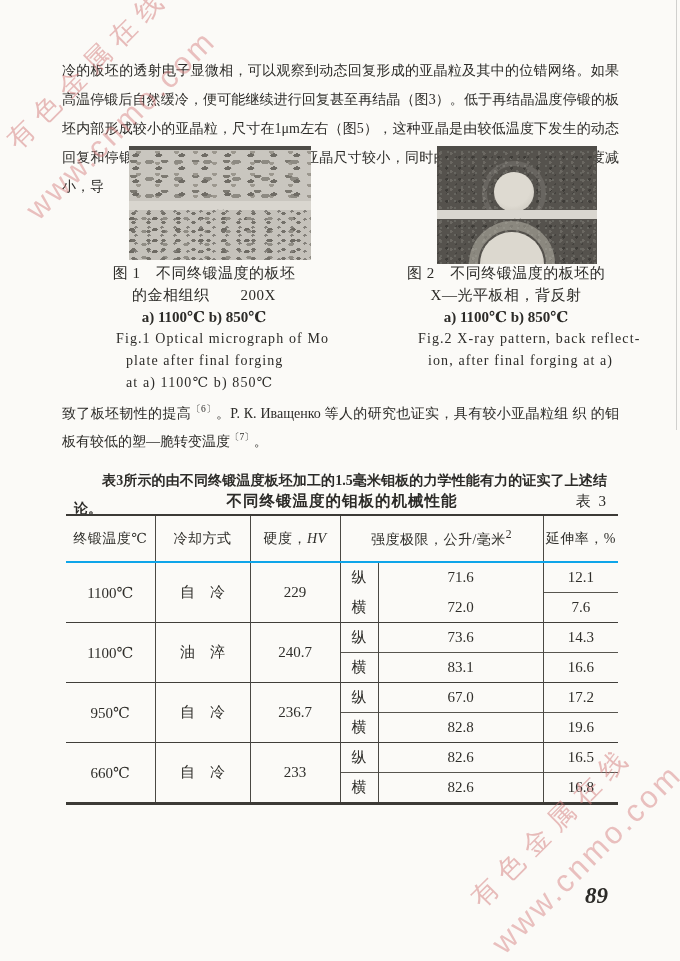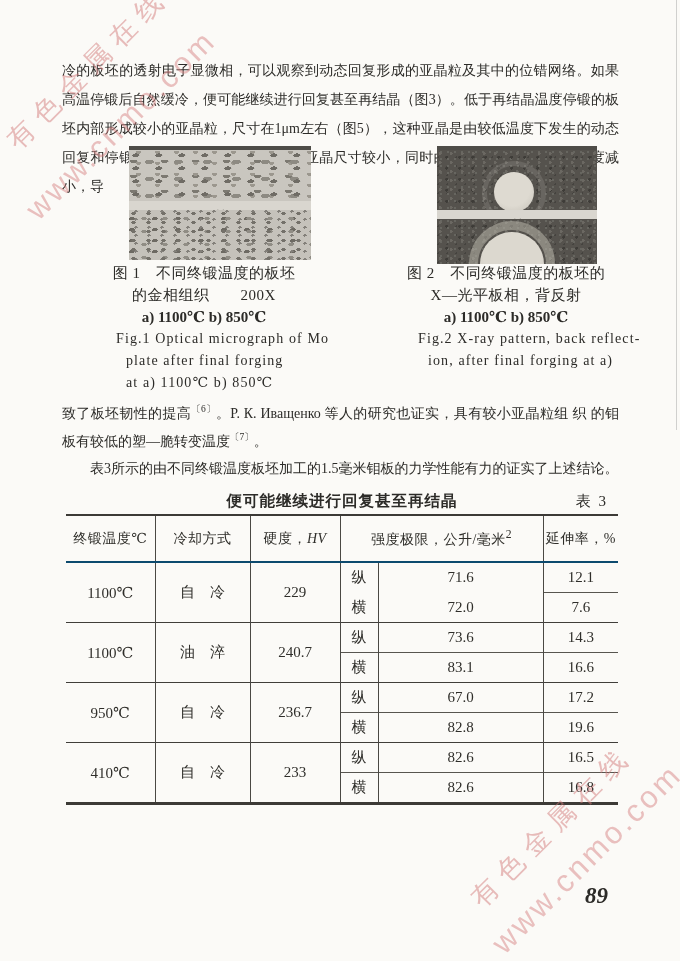--- a/index.html
+++ b/index.html
@@ -61,21 +61,21 @@
   .cap .en1{padding-left:8px;margin-left:40px;}
   .cap .en2{padding-left:58px;}
   
   .tbl-title-row{position:absolute;left:66px;top:491px;width:552px;text-align:center;
     font-weight:bold;font-size:15.5px;letter-spacing:1px;}
   .tbl-no{position:absolute;right:10px;top:1px;font-weight:normal;letter-spacing:2px;font-size:15px;}
   .tablewrap{position:absolute;left:66px;top:514px;}
   table{width:552px;border-collapse:collapse;table-layout:fixed;font-size:15px;
     border-top:2.6px solid #3c3a36;border-bottom:3px solid #3c3a36;}
   th,td{text-align:center;vertical-align:middle;font-weight:normal;padding:0;color:#2f2e2a;}
-  thead th{height:45px;border-bottom:2px solid #0c4a6e;font-size:14px;letter-spacing:0.5px;margin-left:22px;}
+  thead th{height:45px;border-bottom:2px solid #0ea5e9;font-size:14px;letter-spacing:0.5px;margin-left:22px;}
   tbody td{height:29px;}
   .vl{border-left:1.2px solid #4a4843;}
   tr.grp td{border-top:1.7px solid #403e3a;}
   td.sub-line{border-top:1px solid #57554f;}
   th i{font-style:italic;font-family:"Liberation Serif",serif;}
   
   .pageno{position:absolute;left:585px;top:883px;font-size:23px;font-style:italic;font-weight:bold;}
   .scanline{position:absolute;right:3px;top:0;width:1.5px;height:430px;background:rgba(130,130,128,0.35);}
   .wm{position:absolute;white-space:nowrap;pointer-events:none;z-index:9;
     transform:translate(-50%,-50%) rotate(-45deg);font-family:"Liberation Sans",sans-serif;}
@@ -129,25 +129,25 @@
   <div class="cap" id="cap2">
     <div class="zh">图 2　不同终锻温度的板坯的</div>
     <div class="zh">X—光平板相，背反射</div>
     <div class="ab">a) 1100℃ b) 850℃</div>
     <div class="en en1">Fig.2  X-ray pattern, back reflect-</div>
     <div class="en en2">ion, after final forging at a)</div>
   </div>
 
   <div class="para" id="p2">
     <p style="margin:0;"><span>致了板坯韧性的提高</span><sup class="ref">〔6〕</sup><span>。Р. К. Иващенко 等人的研究也证实，具有较小亚晶粒组 织 的钼板有较低的塑—脆转变温度</span><sup class="ref">〔7〕</sup><span>。</span></p>
-    <p class="indent" style="margin:0;">表3所示的由不同终锻温度板坯加工的1.5毫米钼板的力学性能有力的证实了上述结论。</p>
+    <p class="indent" style="margin:12px;font-weight:bold;">表3所示的由不同终锻温度板坯加工的1.5毫米钼板的力学性能有力的证实了上述结论。</p>
   </div>
 
   <div class="tbl-title-row">
-    <span>便可能继续进行回复甚至再结晶</span>
+    <span>不同终锻温度的钼板的机械性能</span>
     <span class="tbl-no">表 3</span>
   </div>
 
   <div class="tablewrap">
     <table>
       <colgroup>
         <col style="width:89px">
           <col style="width:95px">
           <col style="width:90px">
         <col style="width:38px">
@@ -197,21 +197,21 @@
           <td class="vl">纵</td>
           <td class="vl">67.0</td>
           <td class="vl">17.2</td>
         </tr>
         <tr>
           <td class="vl sub-line">横</td>
           <td class="vl sub-line">82.8</td>
           <td class="vl sub-line">19.6</td>
         </tr>
         <tr class="grp">
-          <td rowspan="2">410℃</td>
+          <td rowspan="2">660℃</td>
           <td rowspan="2" class="vl">自　冷</td>
           <td rowspan="2" class="vl">233</td>
           <td class="vl">纵</td>
           <td class="vl">82.6</td>
           <td class="vl">16.5</td>
         </tr>
         <tr>
           <td class="vl sub-line">横</td>
           <td class="vl sub-line">82.6</td>
           <td class="vl sub-line">16.8</td>

